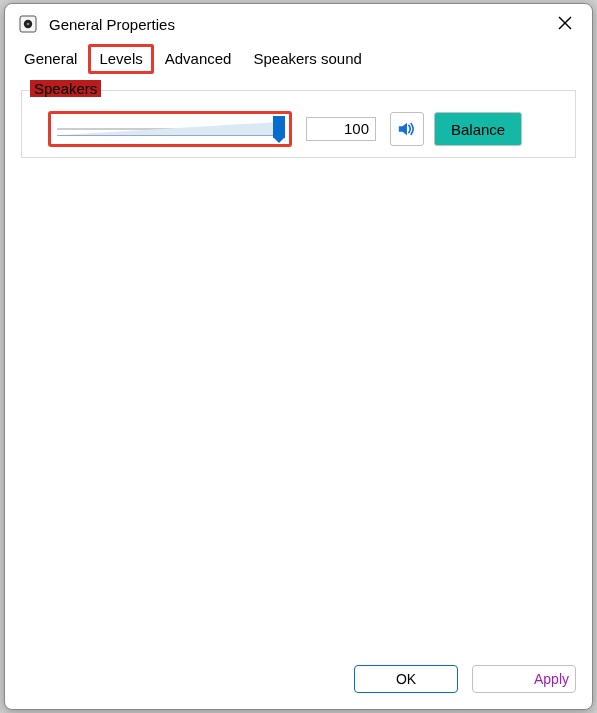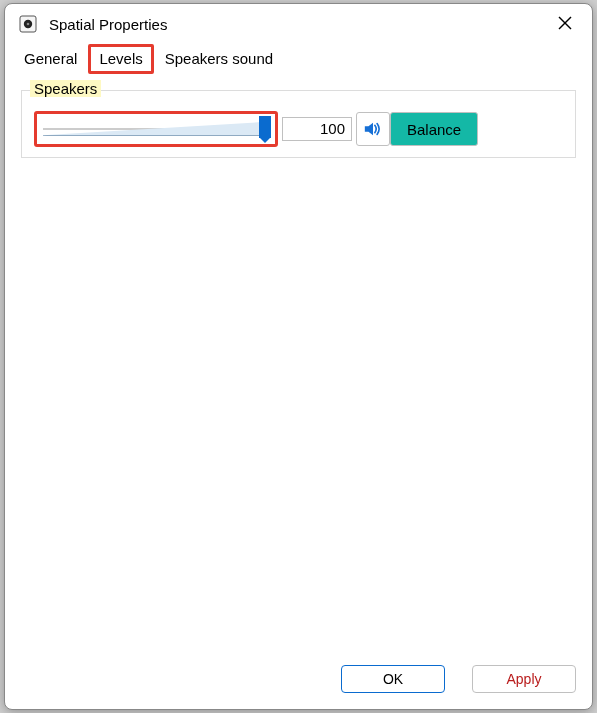--- a/index.html
+++ b/index.html
@@ -87,29 +87,30 @@
     .groupbox {
       border: 1px solid #dcdcdc;
       position: relative;
       padding: 20px 12px 12px 12px;
       height: 68px;
     }
     .groupbox-title {
       position: absolute;
       top: -11px;
       left: 8px;
-      background: #fef9c3;
+      background: #b91c1c;
       padding: 0 4px;
       font-size: 15px;
       color: #000;
     }
     .volume-row {
       display: flex;
       align-items: center;
-      gap: 0;
+      gap: 10px;
+      margin-left: 14px;
     }
     .slider-wrap {
       position: relative;
       width: 244px;
       height: 36px;
       border: 3px solid #e53b2e;
       border-radius: 3px;
       display: flex;
       align-items: center;
       padding: 0 6px;
@@ -182,63 +183,65 @@
       padding: 0 16px;
       border: 1px solid #c0c0c0;
       border-radius: 3px;
       background: #14b8a6;
       font-size: 15px;
     }
     
     .footer {
       display: flex;
       justify-content: flex-end;
-      gap: 27px;
+      gap: 14px;
       padding: 14px 16px 16px 16px;
     }
     .footer button {
       width: 104px;
       height: 28px;
       border: 1px solid #c0c0c0;
       border-radius: 4px;
       background: #fff;
       font-size: 14px;
     }
     .footer .primary {
       border-color: #0a6bcf;
     }
     .footer .disabled {
-      color: #b91c1c;
+      color: #a21caf;
+      text-align: right;
     }
   </style>
 </head>
 <body>
 
 <div class="dialog">
 
   <div class="titlebar">
     <span class="icon-cell">
       <svg width="18" height="18" viewBox="0 0 18 18">
         <rect x="1" y="1" width="16" height="16" rx="2" fill="#f5f5f5" stroke="#555" stroke-width="1"></rect>
         <circle cx="9" cy="9" r="4.2" fill="#222"></circle>
         <circle cx="9" cy="9" r="1.3" fill="#888"></circle>
       </svg>
     </span>
-    <span class="title">Spatial Properties</span>
+    <span class="title">General Properties</span>
     <button class="close-btn">
       <svg width="14" height="14" viewBox="0 0 14 14">
         <line x1="1" y1="1" x2="13" y2="13" stroke="#000" stroke-width="1.4"></line>
         <line x1="13" y1="1" x2="1" y2="13" stroke="#000" stroke-width="1.4"></line>
       </svg>
     </button>
   </div>
 
   <div class="tabrow">
     <div class="tab">General</div>
     <div class="tab tab-highlight">Levels</div>
+    <div class="tab">Advanced</div>
     <div class="tab">Speakers sound</div>
   </div>
 
   <div class="content">
     <div class="groupbox">
       <div class="groupbox-title">Speakers</div>
       <div class="volume-row">
         <div class="slider-wrap">
           <div class="track">
             <div class="wedge"></div>

